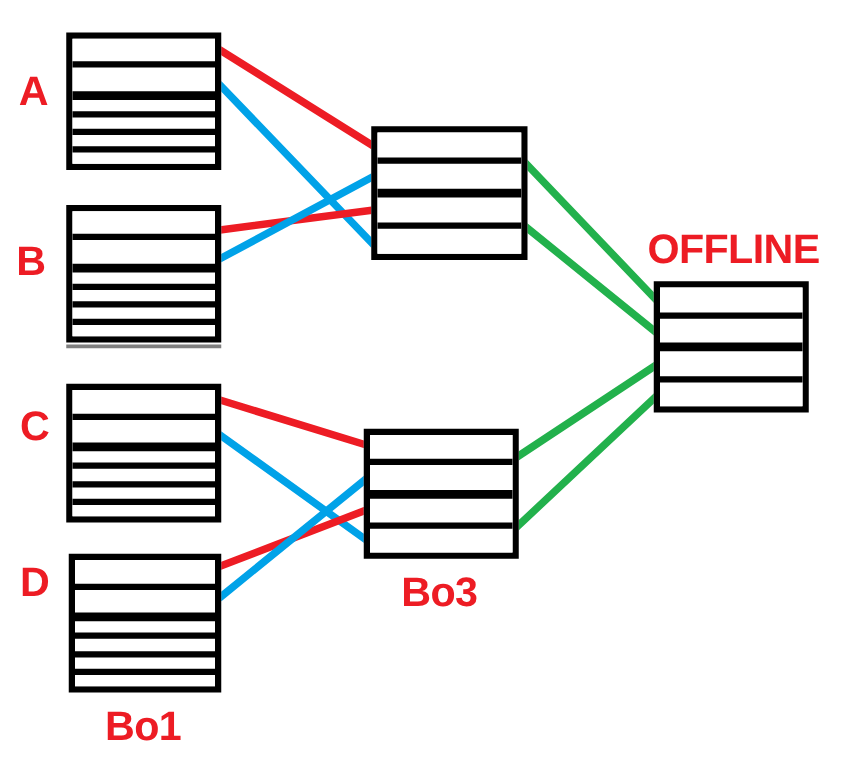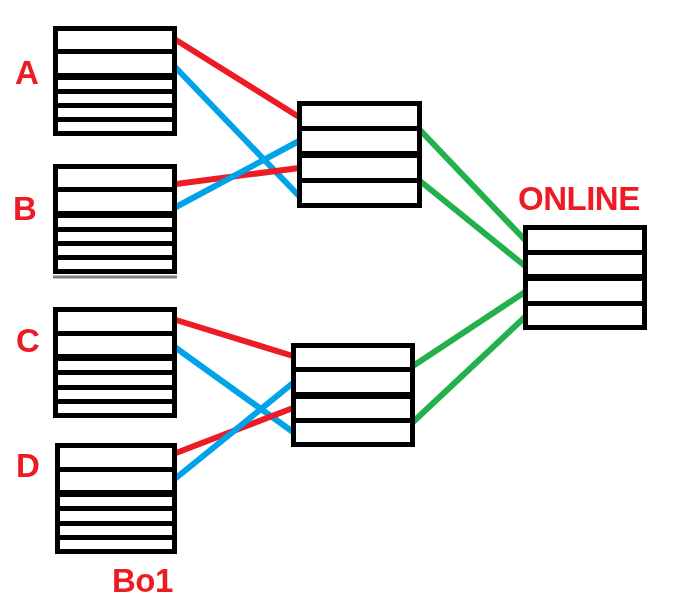--- a/index.html
+++ b/index.html
@@ -123,16 +123,17 @@
         <div class="bracket-row" style="flex-grow: 1;"></div>
         <div class="bracket-row thick-top" style="flex-grow: 1;"></div>
         <div class="bracket-row" style="flex-grow: 1;"></div>
       </div>
     </div>
 
   <span class="diagram-label" style="left:15px;  top:56px;">A</span>
   <span class="diagram-label" style="left:13px;  top:192px;">B</span>
   <span class="diagram-label" style="left:16px;  top:324px;">C</span>
   <span class="diagram-label" style="left:16px;  top:449px;">D</span>
-  <span class="diagram-label" style="left:518px; top:182px;">ONLINE</span>
-  <span class="diagram-label" style="left:84px;  top:564px;margin-left:28px;">Bo1</span>
+  <span class="diagram-label" style="left:518px; top:182px;">OFFLINE</span>
+  <span class="diagram-label" style="left:321px; top:457px;">Bo3</span>
+  <span class="diagram-label" style="left:84px;  top:564px;">Bo1</span>
 
 </div>
 
 </body></html>

